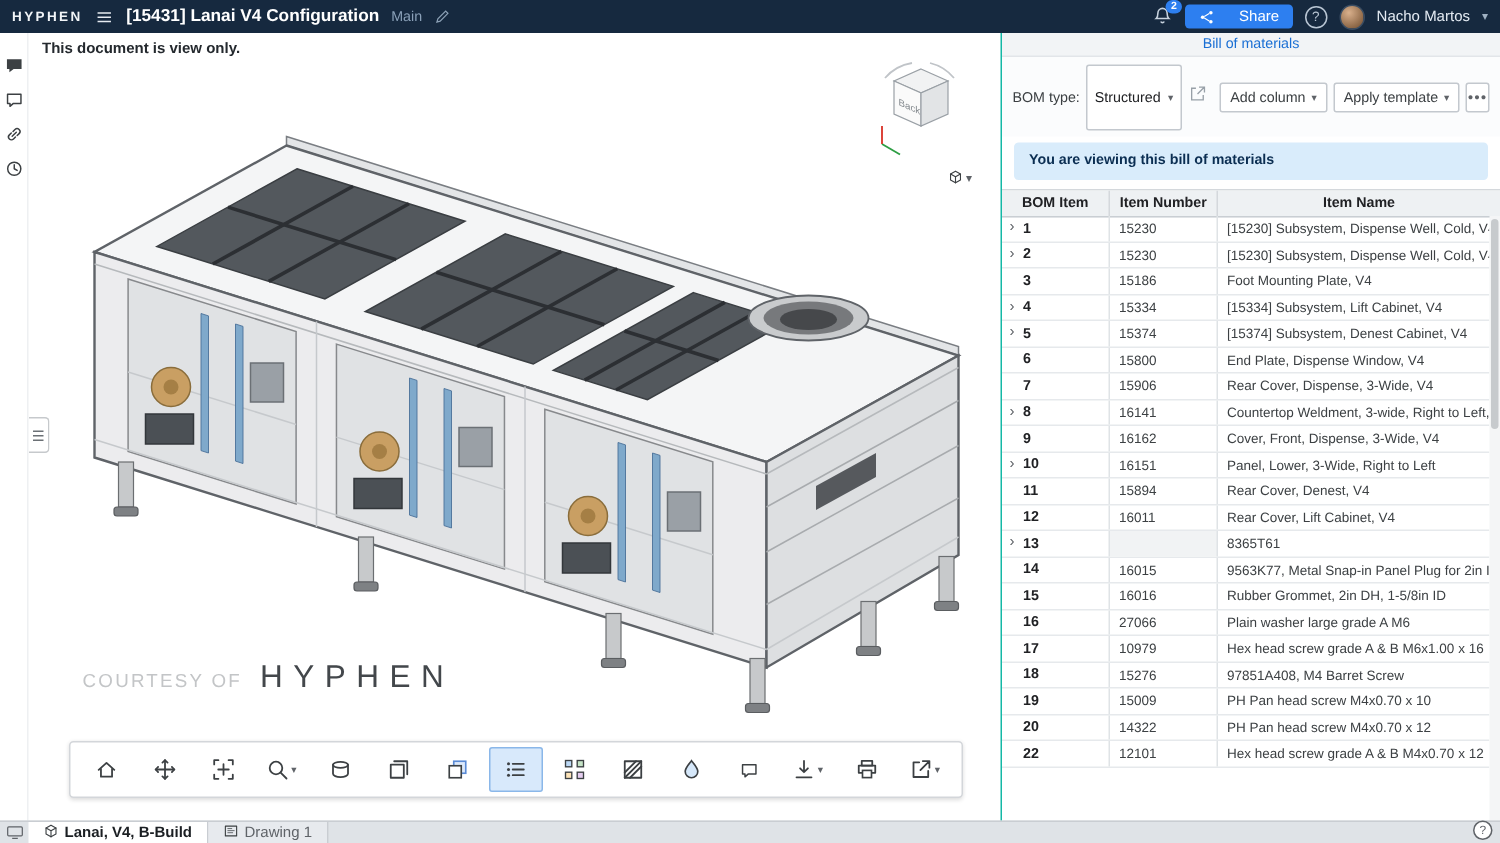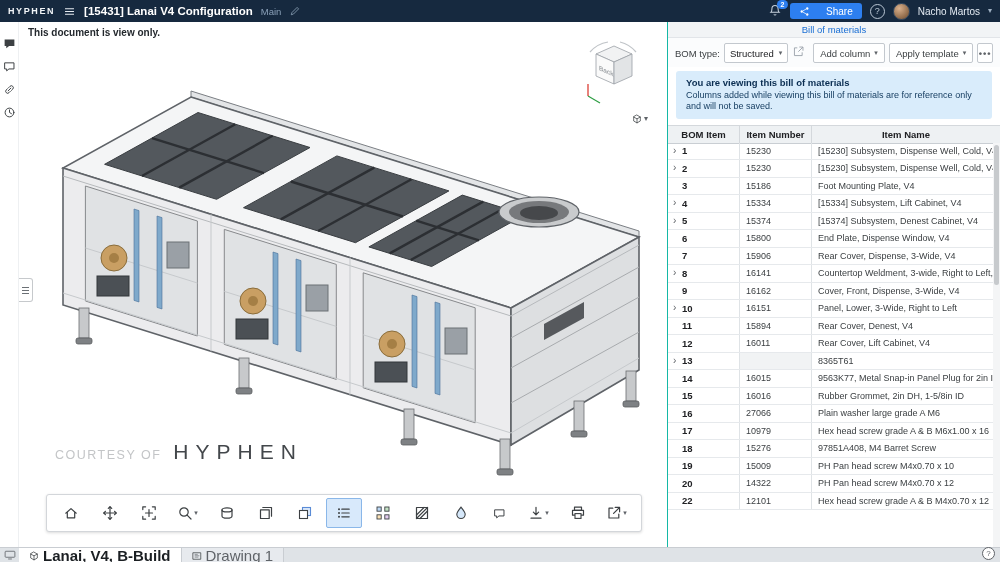--- a/index.html
+++ b/index.html
@@ -46,35 +46,35 @@
                 display:flex;align-items:center;padding:3px 6px;gap:3px;z-index:10}
   .tb-btn{min-width:30px;height:28px;display:flex;align-items:center;justify-content:center;
           border:1px solid transparent;border-radius:2px;padding:0 2px}
   .tb-btn.active{background:#d8e9fb;border-color:#8ab7e9}
   .tb-btn .caret{font-size:7px;color:#5f6368;margin-left:1px}
   
   .tab-bar{position:absolute;left:0;right:0;bottom:0;height:14px;background:#dfe3e7;
            border-top:1px solid #c9cdd2;display:flex;align-items:stretch;z-index:45}
   .tab-corner{width:19px;display:flex;align-items:center;justify-content:center}
   .tabs{display:flex}
-  .tab{display:flex;align-items:center;gap:4px;padding:0 10px;font-size:15px;color:#5f6368;
+  .tab{display:flex;align-items:center;gap:4px;padding:0 10px;font-size:10px;color:#5f6368;
        background:#e7eaee;border-right:1px solid #c9cdd2;white-space:nowrap}
   .tab.active{background:#fff;color:#1b1f23;font-weight:bold}
   .help-fab{position:absolute;right:5px;bottom:2px;width:11px;height:11px;border:1px solid #5f6368;
             border-radius:50%;font-size:8px;color:#5f6368;display:flex;align-items:center;
             justify-content:center;z-index:60;background:#fff}
   
   .bom-panel{position:absolute;top:22px;right:0;width:332px;bottom:14px;background:#fff;
              border-left:1px solid #14b8a6;display:flex;flex-direction:column;z-index:20}
   .bom-title{height:15px;background:#f2f4f6;border-bottom:1px solid #e2e5e9;color:#1a6fd4;
              font-size:9.5px;display:flex;align-items:center;justify-content:center;flex:none}
   .bom-controls{display:flex;align-items:center;padding:5px 7px 4px 7px;gap:4px;background:#fbfcfd;flex:none}
   .lbl{font-size:9.5px;color:#3c4043;white-space:nowrap}
   .select{height:18px;border:1px solid #c3c8ce;border-radius:2px;background:#fff;display:flex;
-          align-items:center;padding:0 5px;font-size:9.5px;color:#202124;width:76px;
+          align-items:center;padding:12px 5px;font-size:9.5px;color:#202124;width:76px;
           justify-content:space-between}
   .sel-caret{font-size:7px;color:#5f6368}
   .ctl-spacer{flex:1}
   .panel-btn{height:18px;border:1px solid #c3c8ce;border-radius:2px;background:#fff;display:flex;
              align-items:center;gap:4px;padding:0 6px;font-size:9.5px;color:#3c4043;white-space:nowrap}
   .more-btn{width:20px;justify-content:center;padding:0;letter-spacing:1px;font-weight:bold;color:#5f6368}
   .notice{margin:4px 8px 6px 8px;background:#d9ecfb;border-radius:3px;padding:6px 10px;flex:none}
   .notice-title{font-size:9.5px;font-weight:bold;color:#0b2e52;margin-bottom:2px}
   .notice-body{font-size:9px;color:#123a5e;line-height:1.25}
   .bom-table{flex:1;position:relative;overflow:hidden;border-top:1px solid #d4d8dc}
@@ -417,21 +417,20 @@
       <span class="sel-caret">▾</span>
     </span>
     <span class="panel-btn">
       <span>Apply template</span>
       <span class="sel-caret">▾</span>
     </span>
     <span class="panel-btn more-btn">•••</span>
   </div>
   <div class="notice">
     <div class="notice-title">You are viewing this bill of materials</div>
-    <div class="notice-body">Columns added while viewing this bill of materials are for reference only and will not be saved.</div>
   </div>
   <div class="bom-table">
     <div class="bom-hdr">
       <div class="hc hc1">BOM Item</div>
       <div class="hc hc2">Item Number</div>
       <div class="hc hc3">Item Name</div>
     </div>
     <div class="bom-body">
         <div class="bom-row">
           <div class="c1">

